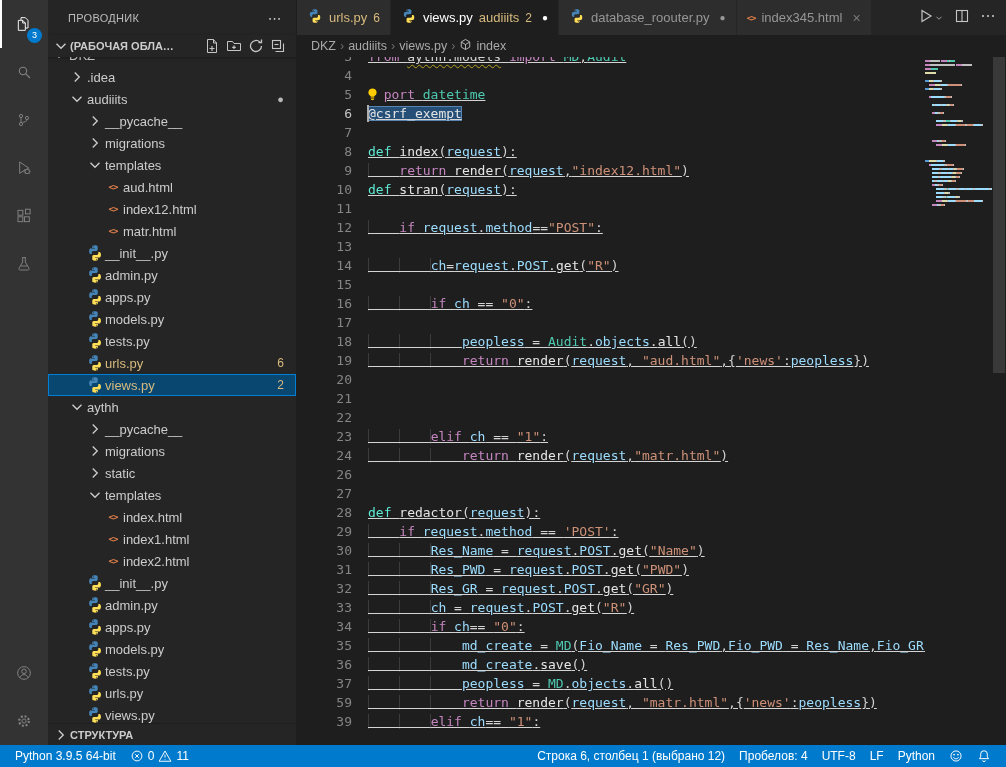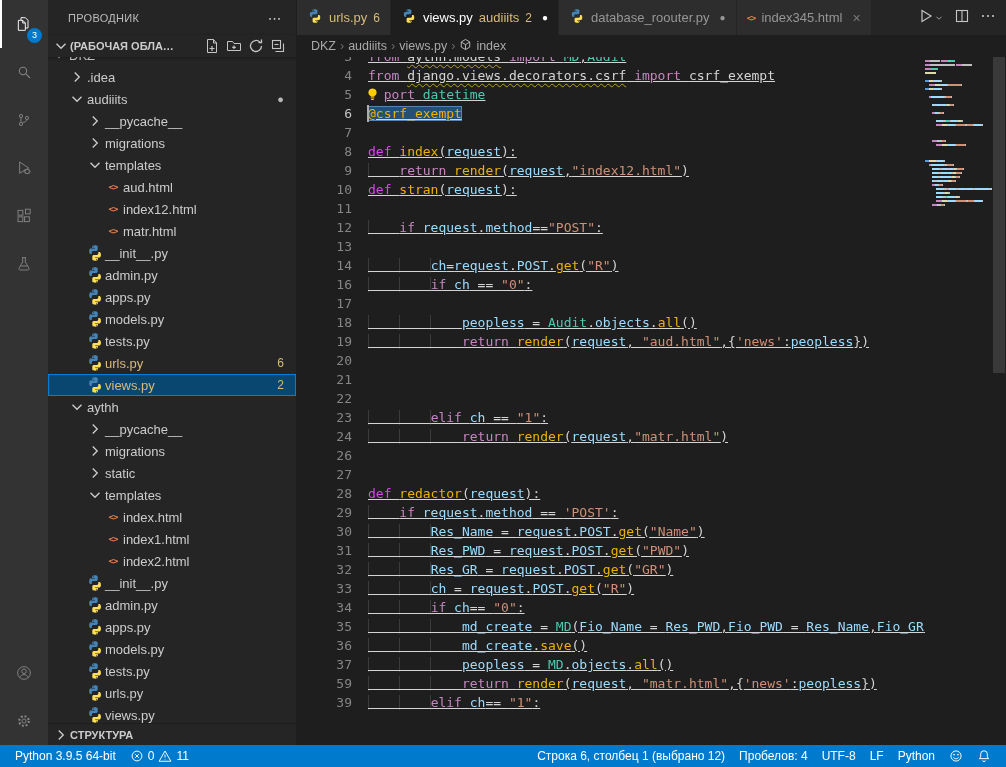--- a/index.html
+++ b/index.html
@@ -74,21 +74,21 @@
   
   .editor { flex:1; position:relative; overflow:hidden; background:#1e1e1e; }
   .code { position:absolute; top:0; bottom:0; left:0; right:81px; overflow:hidden; }
   #codeInner { margin-top:-10px; }
   .code-line { display:flex; height:19px; }
   .line-num { flex:none; width:55px; text-align:right; color:#858585;
     font:13px/19px "DejaVu Sans Mono",monospace; }
   .line-num.cur { color:#c6c6c6; }
   .line-content { flex:none; margin-left:16px; white-space:pre; position:relative;
     font:13px/19px "DejaVu Sans Mono",monospace; color:#d4d4d4;text-decoration:underline; }
-  .tk-kw{color:#c586c0} .tk-df{color:#d946ef} .tk-fn{color:#eab308} .tk-vr{color:#9cdcfe}
+  .tk-kw{color:#c586c0} .tk-df{color:#5eead4} .tk-fn{color:#e5e5e5} .tk-vr{color:#9cdcfe}
   .tk-st{color:#ce9178} .tk-cl{color:#4ec9b0} .tk-pl{color:#d4d4d4}
   .tk-ws{ background-image:repeating-linear-gradient(to right,#3b3b3b 0,#3b3b3b 1px,transparent 1px,transparent 31.2px); }
   .squig { text-decoration-line:underline; text-decoration-style:wavy; text-decoration-color:#b3a324;
     text-decoration-thickness:1px; text-underline-offset:3px; }
   .sel { background:#264f78; outline:1px solid rgba(140,185,230,.5); outline-offset:-1px; }
   .cursor { position:absolute; left:-1px; top:1px; width:1.5px; height:17px; background:#aeafad; }
   .bulb { position:absolute; left:-3px; top:1px; width:19px; height:17px; background:#1e1e1e;
     display:flex; align-items:center; cursor:pointer; }
   .bulb svg { width:15px; height:15px; }
 
@@ -571,21 +571,20 @@
       </div>
     <div class="editor">
       <div class="code">
           <div id="codeInner">
             <div class="code-line">
               <span class="line-num">3</span>
               <span class="line-content"><span class="tk-kw">from </span><span class="tk-pl squig">aythh.models</span><span class="tk-pl"> </span><span class="tk-kw">import </span><span class="tk-cl">MD</span><span class="tk-pl">,</span><span class="tk-cl">Audit</span></span>
             </div>
             <div class="code-line">
               <span class="line-num">4</span>
-              <span class="line-content"><span class="tk-kw">from </span><span class="tk-pl squig">django.views.decorators.csrf</span><span class="tk-pl"> </span><span class="tk-kw">import </span><span class="tk-pl">csrf_exempt</span></span>
             </div>
             <div class="code-line">
               <span class="line-num">5</span>
               <span class="line-content"><span class="tk-kw">import </span><span class="tk-cl">datetime</span><span class="bulb"><svg viewBox="0 0 16 16">
                     <path fill="#fc0" d="M8 1.5a4.3 4.3 0 0 0-2.4 7.9c.4.3.6.7.6 1.1h3.6c0-.4.2-.8.6-1.1A4.3 4.3 0 0 0 8 1.5z"></path>
                     <rect x="6.1" y="11.1" width="3.8" height="1.1" fill="#fc0"></rect>
                     <rect x="6.6" y="12.8" width="2.8" height="1.1" fill="#fc0"></rect>
                   </svg></span></span>
             </div>
             <div class="code-line">
@@ -616,20 +615,24 @@
               <span class="line-num">12</span>
               <span class="line-content"><span class="tk-ws">    </span><span class="tk-kw">if </span><span class="tk-vr">request</span><span class="tk-pl">.</span><span class="tk-vr">method</span><span class="tk-pl">==</span><span class="tk-st">"POST"</span><span class="tk-pl">:</span></span>
             </div>
             <div class="code-line">
               <span class="line-num">13</span>
               <span class="line-content"></span>
             </div>
             <div class="code-line">
               <span class="line-num">14</span>
               <span class="line-content"><span class="tk-ws">        </span><span class="tk-vr">ch</span><span class="tk-pl">=</span><span class="tk-vr">request</span><span class="tk-pl">.</span><span class="tk-vr">POST</span><span class="tk-pl">.</span><span class="tk-fn">get</span><span class="tk-pl">(</span><span class="tk-st">"R"</span><span class="tk-pl">)</span></span>
+            </div>
+            <div class="code-line">
+              <span class="line-num">15</span>
+              <span class="line-content"></span>
             </div>
             <div class="code-line">
               <span class="line-num">16</span>
               <span class="line-content"><span class="tk-ws">        </span><span class="tk-kw">if </span><span class="tk-vr">ch</span><span class="tk-pl"> == </span><span class="tk-st">"0"</span><span class="tk-pl">:</span></span>
             </div>
             <div class="code-line">
               <span class="line-num">17</span>
               <span class="line-content"></span>
             </div>
             <div class="code-line">

